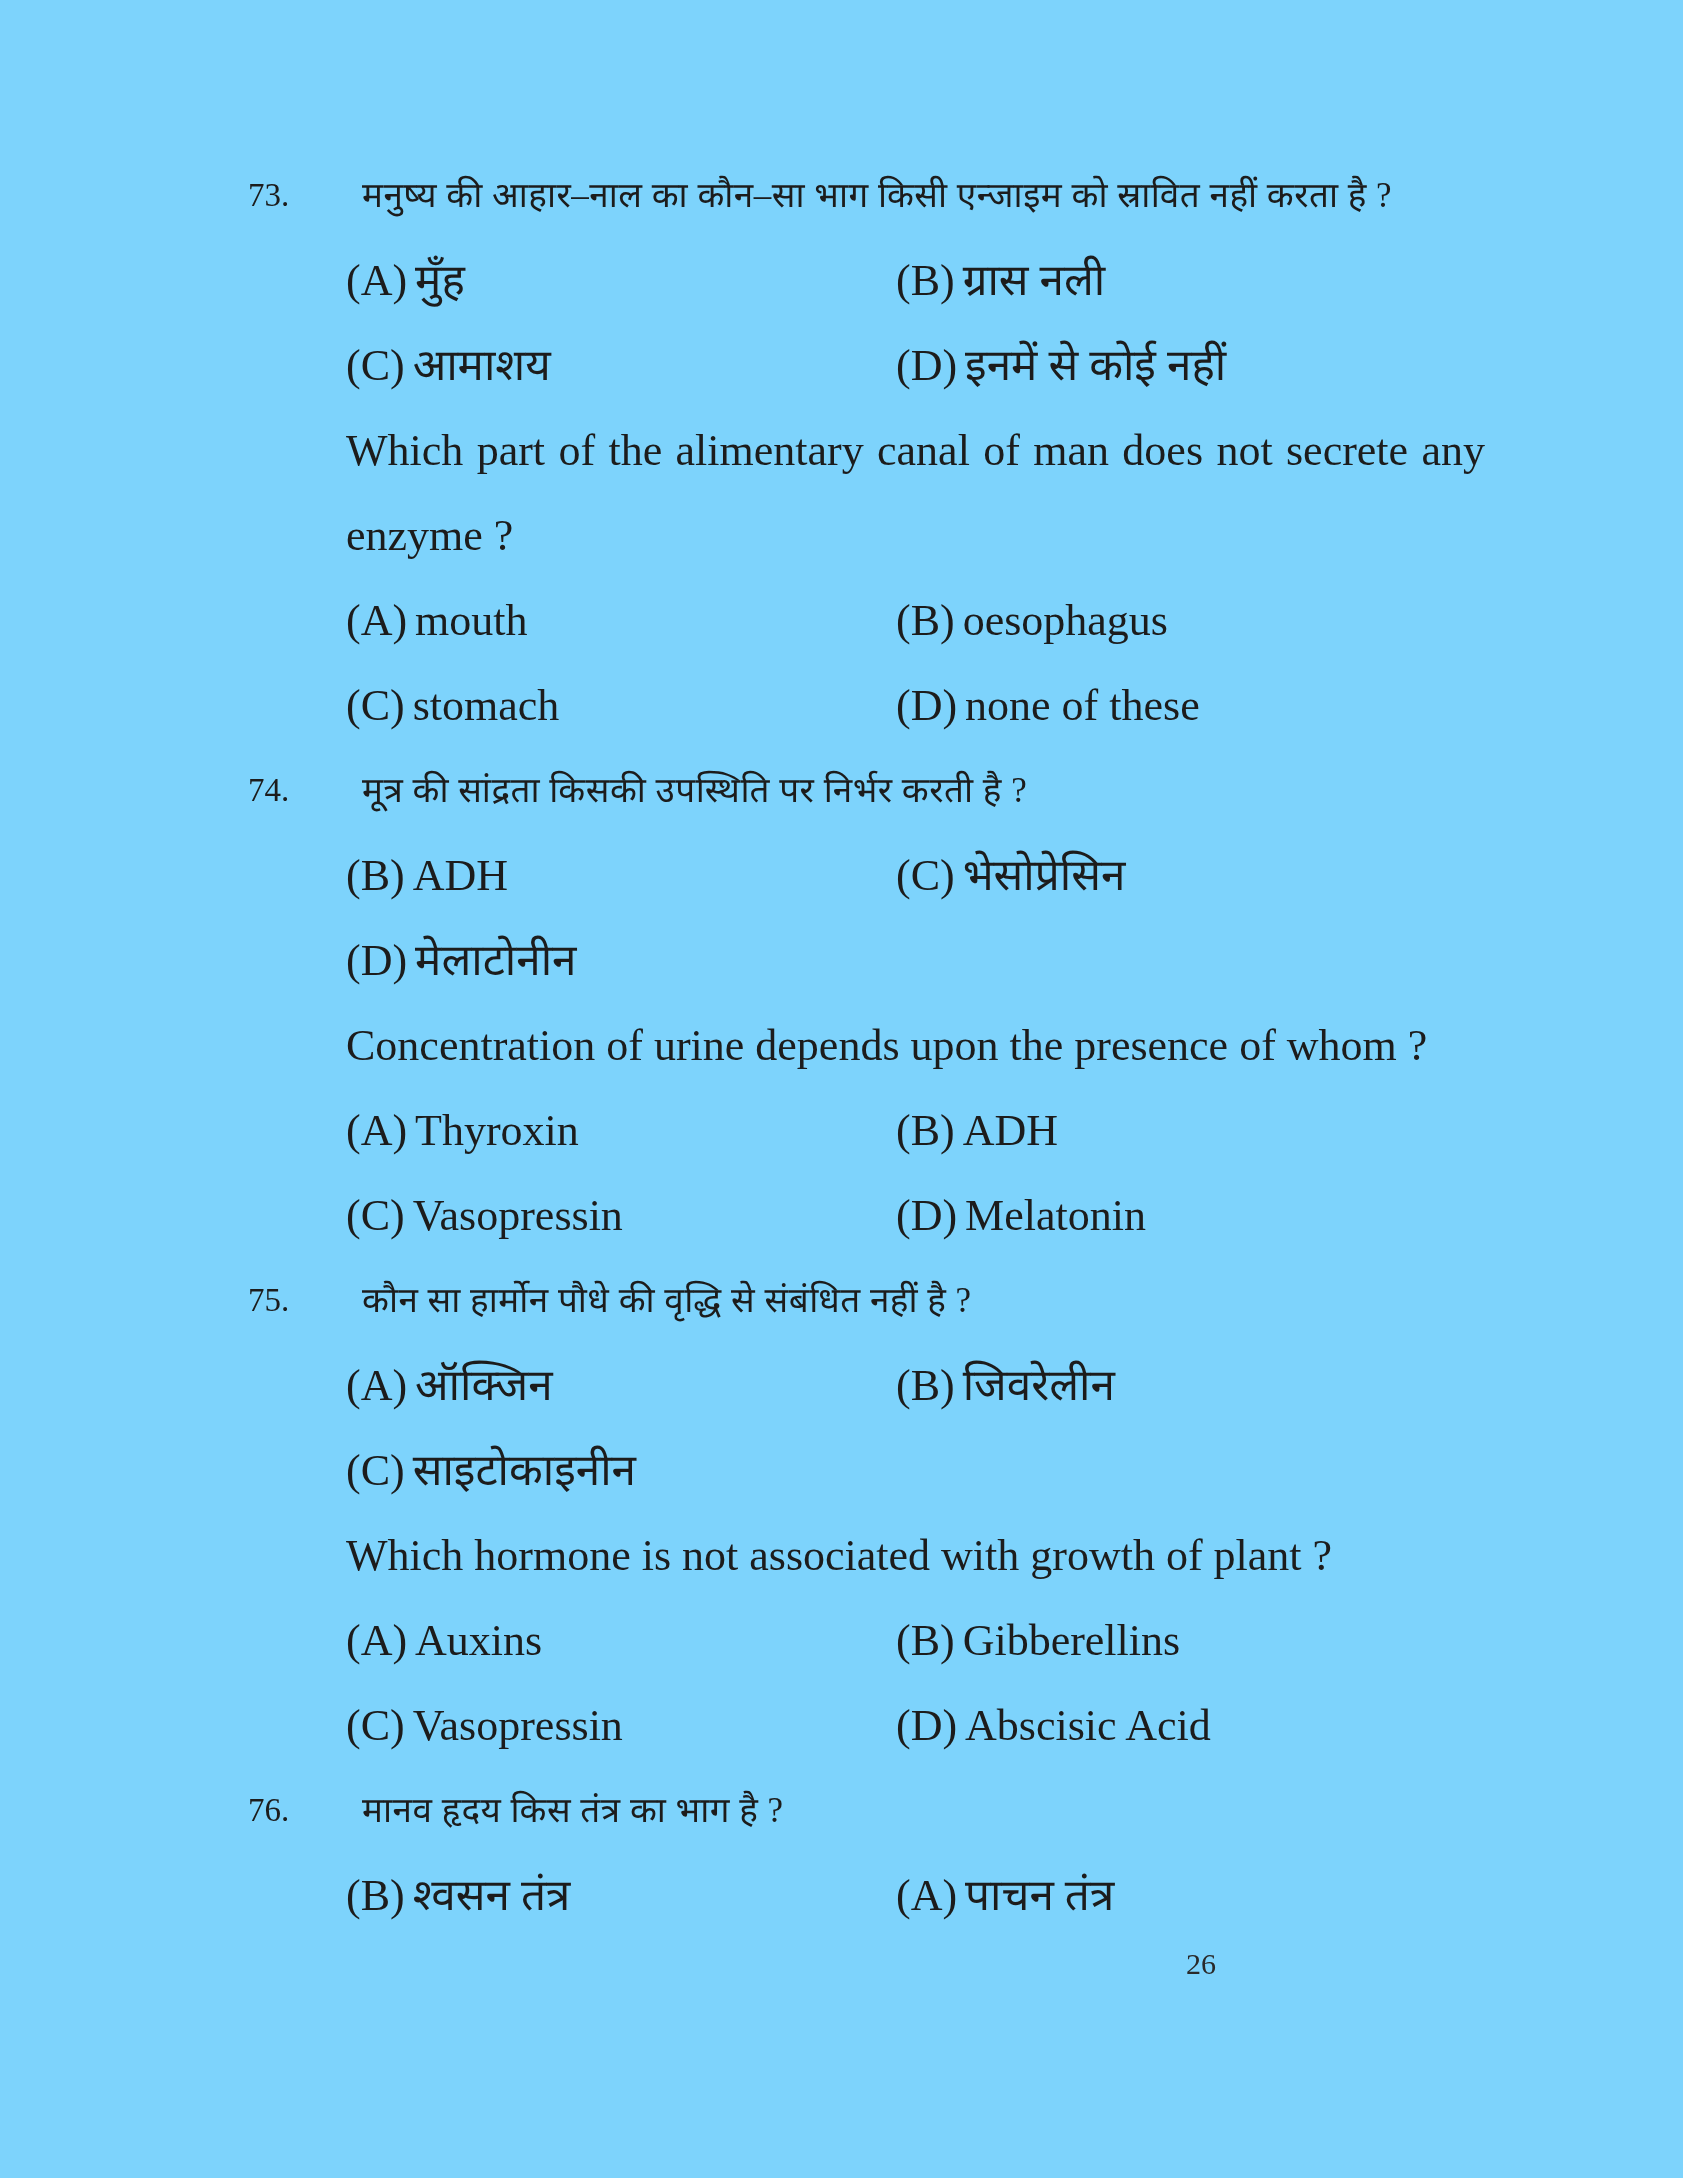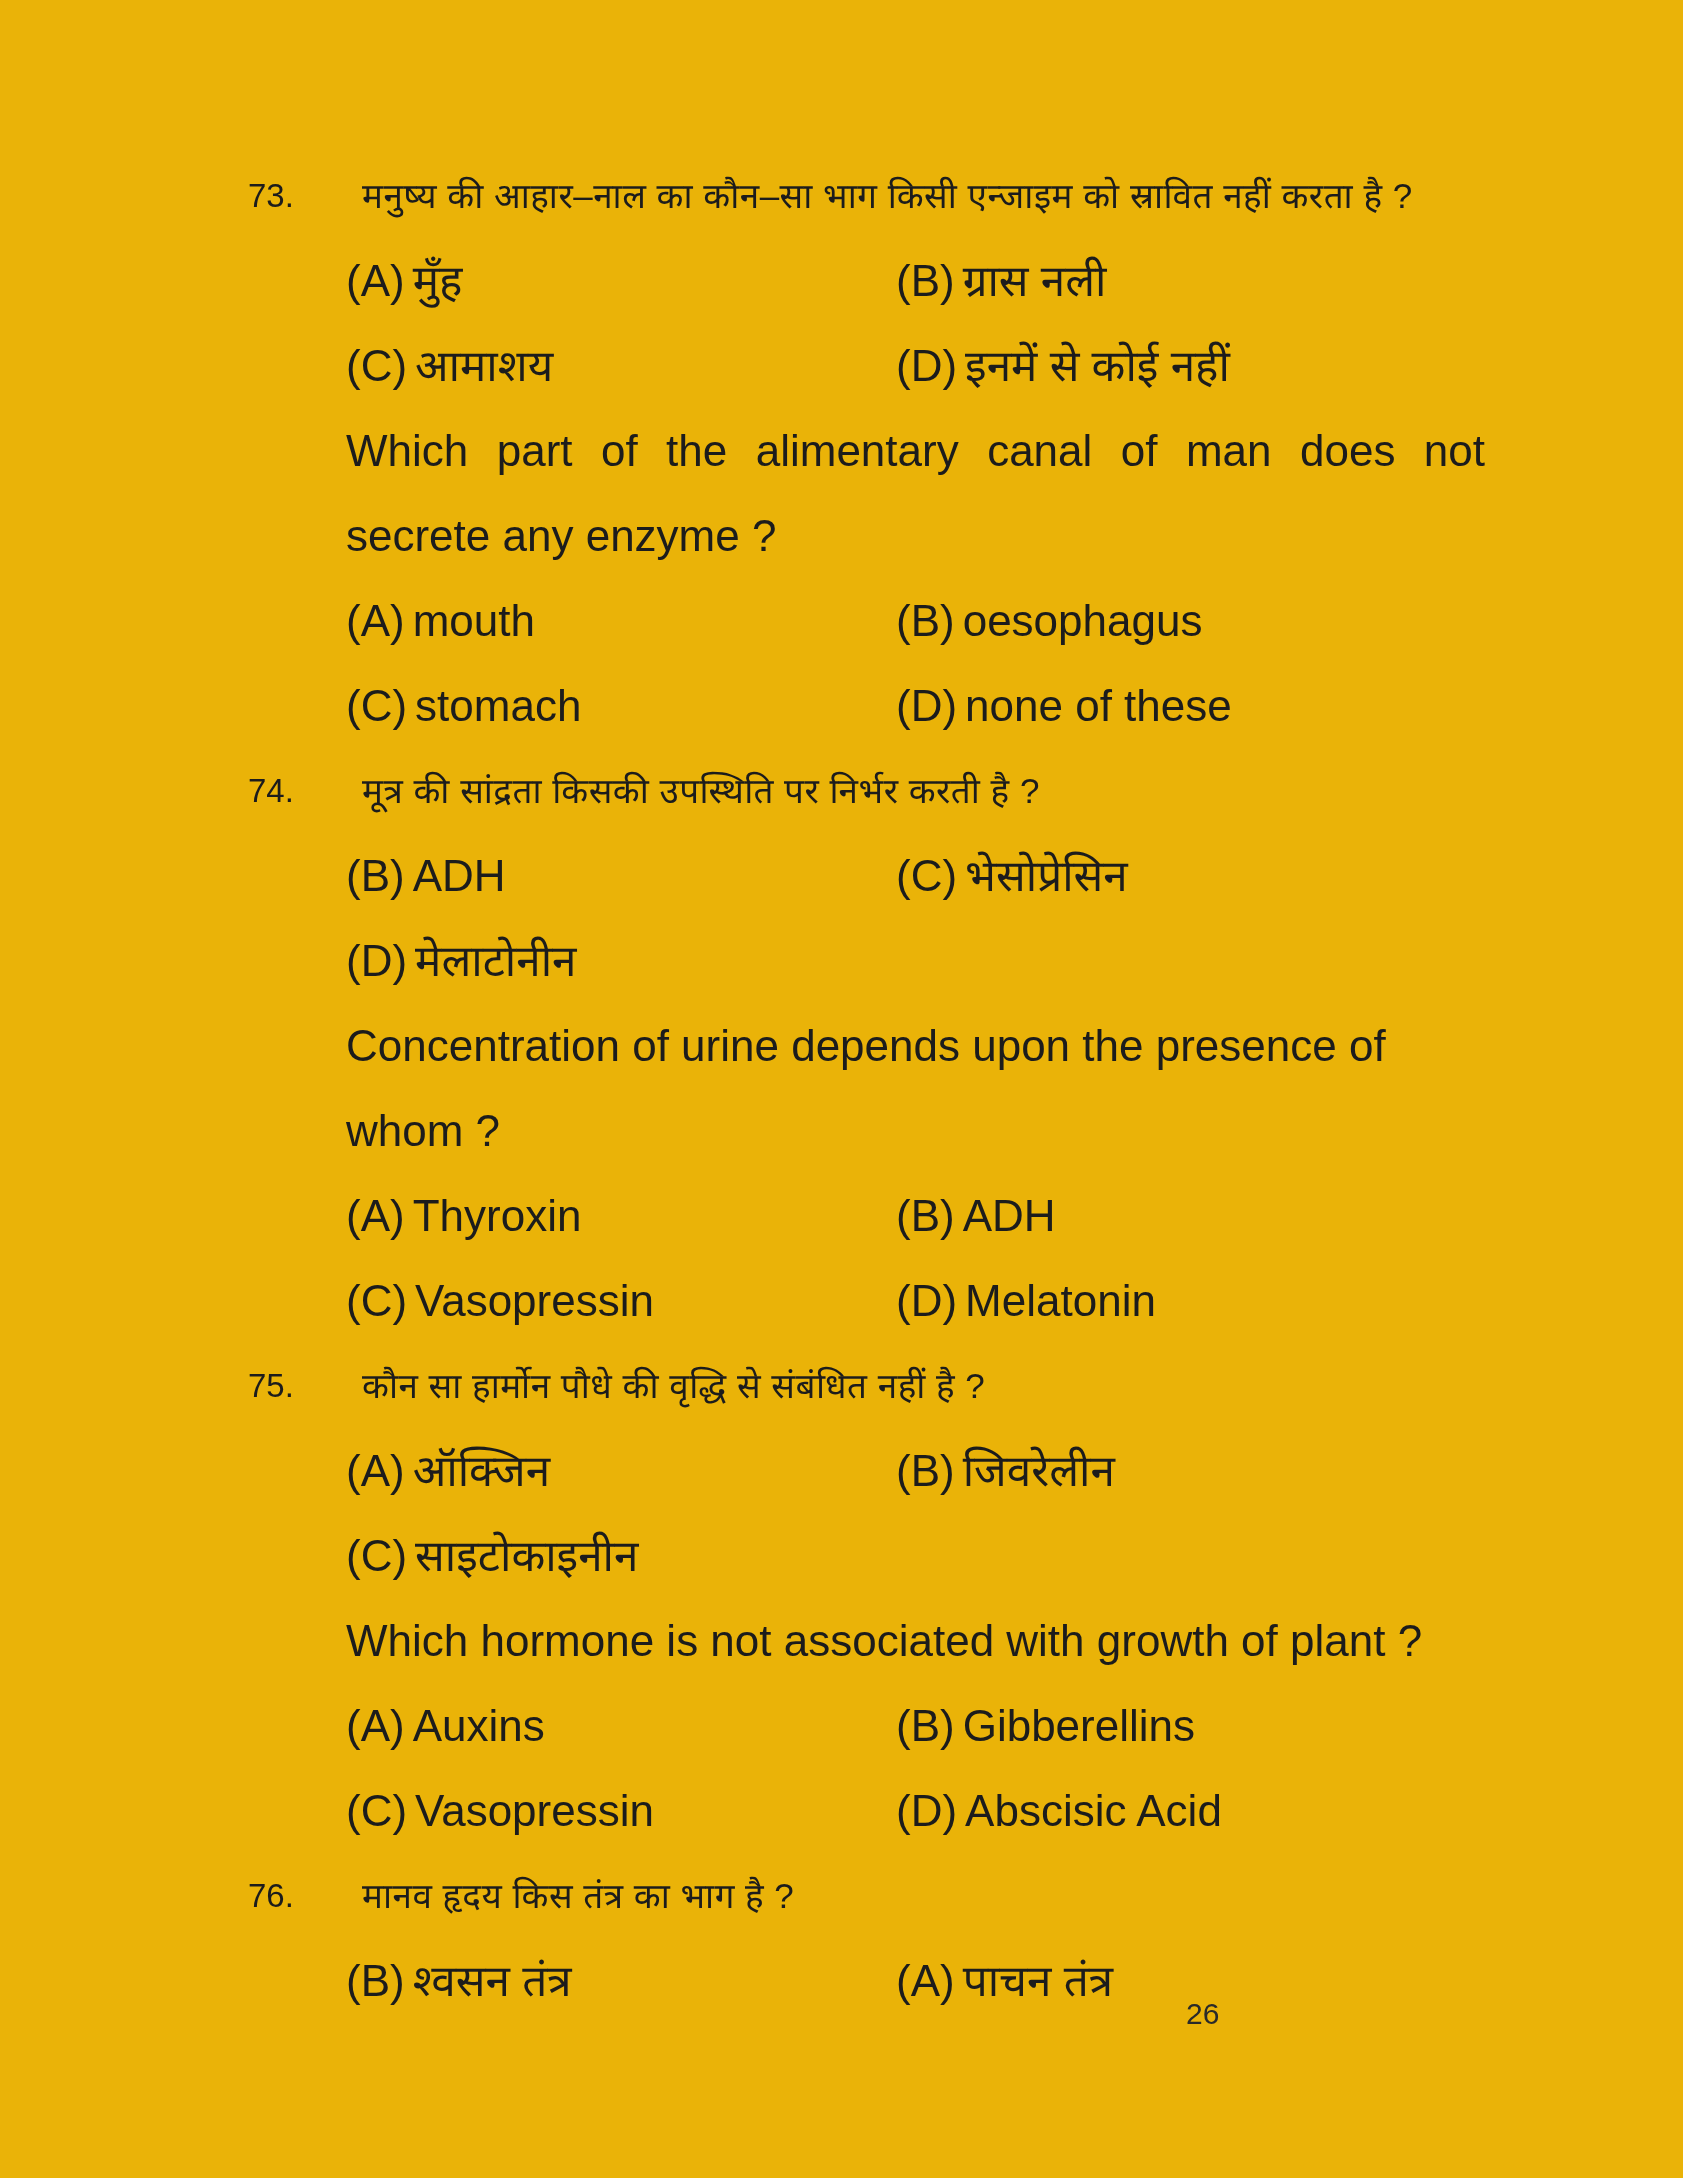--- a/index.html
+++ b/index.html
@@ -4,23 +4,23 @@
 <style>
   html, body {
     margin: 0;
     padding: 0;
     background: #ffffff;
   }
   .page {
     position: relative;
     width: 1683px;
     height: 2178px;
-    background: #eab308;
+    background: #7dd3fc;
     color: #1c1c1c;
-    font-family: Liberation Sans, sans-serif;
+    font-family: Liberation Serif, serif;
     overflow: hidden;
   }
   .content {
     position: absolute;
     top: 153px;
     left: 248px;
     width: 1247px;
   }
   .question {
     display: flex;
@@ -55,21 +55,21 @@
     grid-template-columns: 550px 1fr;
   }
   .opt {
     white-space: nowrap;
   }
   .opt .letter {
     margin-right: 8px;
   }
   .page-number {
     position: absolute;
-    top: 1996px;
+    top: 1946px;
     left: 1186px;
     font-size: 30px;
     line-height: 36px;
     color: #2a2a2a;
   }
 </style>
 </head>
 <body>
 
 <div class="page">

